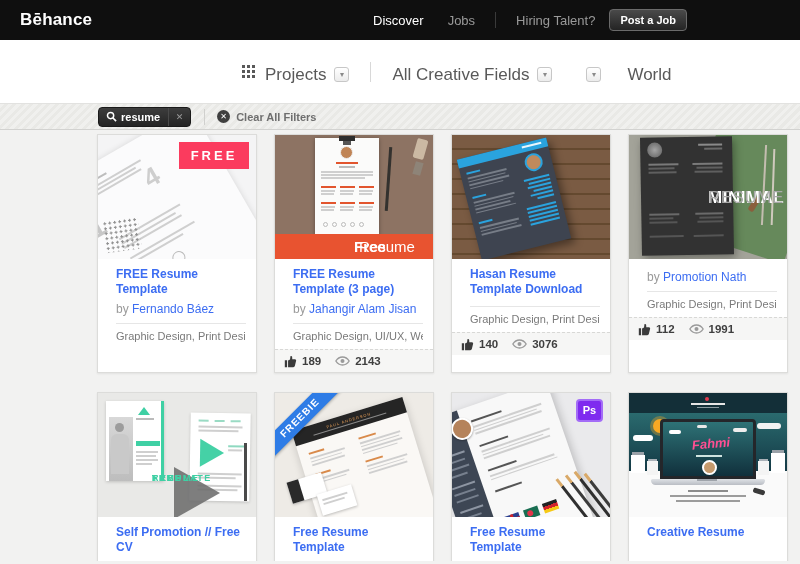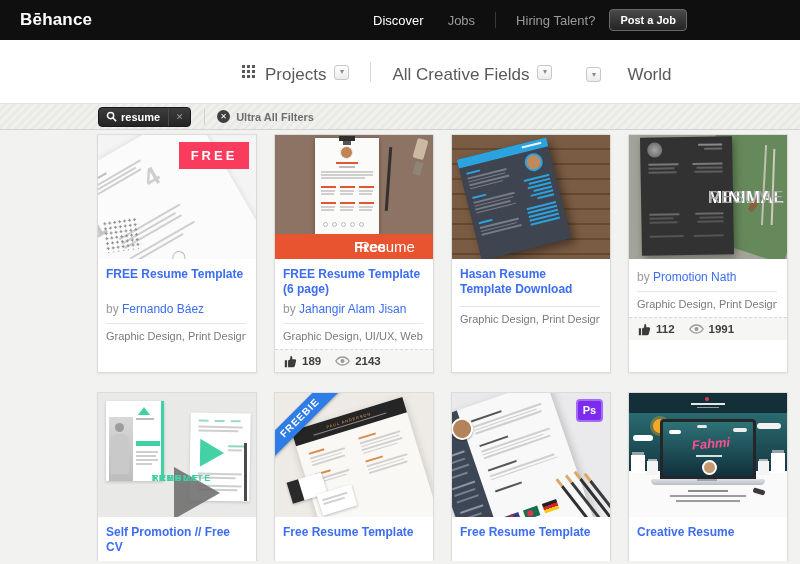--- a/index.html
+++ b/index.html
@@ -15,21 +15,21 @@
   .topnav .nav-link.active { color:#fff; }
   .nav-sep { width:1px; height:16px; background:#3a3a3a; margin:0 20px; }
   .gap24 { margin-left:24px; }
   .postjob { margin-left:14px; font-size:11px; font-weight:bold; color:#fff;
     background:linear-gradient(#4a4a4a,#242424); border:1px solid #6a6a6a; border-radius:4px;
     padding:4px 10px; cursor:pointer; }
 
   
   .toolbar { height:63px; background:#fff; display:flex; align-items:center;
     padding-left:242px; white-space:nowrap; overflow:hidden; }
-  .toolbar .t-item { display:flex; align-items:flex-start; color:#595959; font-size:17px; cursor:pointer;margin-top:6px; }
+  .toolbar .t-item { display:flex; align-items:center; color:#595959; font-size:17px; cursor:pointer;margin-top:6px; }
   .grid-ic { margin-right:10px; display:inline-flex; }
   .dd { width:15px; height:15px; margin-left:8px; border:1px solid #c7c7c7; border-radius:3px;
     background:linear-gradient(#fff,#ececec); display:inline-flex; align-items:center; justify-content:center;
     font-size:8px; color:#8a8a8a; line-height:1; cursor:pointer; }
   .tb-sep { width:1px; height:20px; background:#d8d8d8; margin:0 21px; }
   .tb-gap { width:26px; }
 
   
   .filterbar { height:27px; background:repeating-linear-gradient(135deg,#f0f0ee 0 3px,#e9e9e6 3px 6px);
     border-top:1px solid #e2e2e0; border-bottom:1px solid #d2d2d0;
@@ -45,21 +45,21 @@
   .clear-ic { width:13px; height:13px; border-radius:50%; background:#3f3f3f; color:#fff;
     font-size:8px; line-height:13px; text-align:center; }
   .clear-label { margin-left:6px; font-size:11px; font-weight:bold; color:#6e6e6e; }
 
   
   .grid { padding:4px 0 0 97px; display:flex; flex-wrap:wrap; gap:19px 17px;
     height:431px; overflow:hidden; align-content:flex-start; }
   .card { width:160px; background:#fff; border:1px solid #dcdcda; box-shadow:0 1px 2px rgba(0,0,0,.07); }
   .thumb { position:relative; width:158px; height:124px; overflow:hidden; cursor:pointer; }
   .thumb * { position:absolute; }
-  .info { padding:8px 10px 0 8px; }
+  .info { padding:8px 10px 0 18px; }
   .title { display:block; color:#3c6df2; font-size:12px; line-height:15px; font-weight:bold;
     text-decoration:none; min-height:32px; cursor:pointer; }
   .byline { font-size:12px; color:#9a9a9a; margin-top:3px; }
   .byline a { color:#3c6df2; text-decoration:none; cursor:pointer; }
   .idiv { border-top:1px solid #e6e6e6; margin:7px 0 6px 0; }
   .fields { font-size:11px; color:#7a7a7a; white-space:nowrap; overflow:hidden; padding-bottom:7px; }
   .stats { height:23px; background:#f6f6f5; border-top:1px dashed #d8d8d6; display:flex;
     align-items:center; padding:0 9px; font-size:11.5px; font-weight:bold; color:#3f3f3f; }
   .stats .num { margin:0 14px 0 5px; }
   .stats .num2 { margin-left:5px; }
@@ -145,21 +145,21 @@
           <circle cx="5" cy="5" r="3.4" fill="none" stroke="#fff" stroke-width="1.6"></circle>
           <line x1="7.6" y1="7.6" x2="11" y2="11" stroke="#fff" stroke-width="1.8"></line>
         </svg>
       <span class="tag-label">resume</span>
     </span>
     <span class="tag-x">✕</span>
   </span>
   <span class="fdiv"></span>
   <span class="clear-all">
     <span class="clear-ic">✕</span>
-    <span class="clear-label">Ultra All Filters</span>
+    <span class="clear-label">Clear All Filters</span>
   </span>
 </div>
 
 <div class="grid">
 
   <div class="card">
     <div class="thumb" style="background:#f4f4f5;">
       <div style="left:-34px;top:6px;width:180px;height:165px;transform:rotate(-30deg);background:#fbfbfc;box-shadow:0 0 6px rgba(0,0,0,.12);">
         <span class="b" style="left:14px;top:14px;width:60px;background:#bdbdbd;"></span>
         <span class="b" style="left:14px;top:20px;width:96px;height:1.5px;"></span>
@@ -227,21 +227,21 @@
       </div>
       <div style="left:112px;top:12px;width:3px;height:64px;background:#33312e;transform:rotate(4deg);"></div>
       <div style="right:7px;top:4px;width:11px;height:20px;background:#cbb9a3;border-radius:2px;transform:rotate(16deg);"></div>
       <div style="right:11px;top:27px;width:8px;height:13px;background:#8e8478;transform:rotate(16deg);"></div>
       <div class="orange-banner">
         <b>Free</b>
           <span class="lt">Resume</span>
       </div>
     </div>
     <div class="info">
-      <a class="title">FREE Resume Template (6 page)</a>
+      <a class="title">FREE Resume Template (3 page)</a>
       <div class="byline"><span>by</span> <a>Jahangir Alam Jisan</a></div>
       <div class="idiv"></div>
       <div class="fields">Graphic Design, UI/UX, Web D...</div>
     </div>
     <div class="stats">
       <svg width="13" height="13" viewBox="0 0 16 16">
           <path fill="#3b3b3b" d="M1 6.5h2.8V15H1zM5 15V6.8l2.4-1.2.5-3.8C8 .9 9.9 1 10 2.2l.2 3h3.3c1 0 1.7.9 1.4 1.9l-1.5 6.2c-.2.9-1 1.7-2 1.7z"></path>
         </svg>
       <span class="num">189</span>
       <svg width="15" height="10" viewBox="0 0 18 12">
@@ -282,20 +282,31 @@
         <span class="b" style="right:6px;top:68px;width:30px;background:#2aa3de;"></span>
         <span class="b" style="right:6px;top:72px;width:30px;background:#2aa3de;"></span>
         <span class="b" style="right:6px;top:76px;width:30px;background:#2aa3de;"></span>
         <span class="b" style="right:6px;top:80px;width:30px;background:#2aa3de;"></span>
       </div>
     </div>
     <div class="info">
       <a class="title">Hasan Resume Template Download</a>
       <div class="idiv"></div>
       <div class="fields">Graphic Design, Print Design</div>
+    </div>
+    <div class="stats">
+      <svg width="13" height="13" viewBox="0 0 16 16">
+          <path fill="#3b3b3b" d="M1 6.5h2.8V15H1zM5 15V6.8l2.4-1.2.5-3.8C8 .9 9.9 1 10 2.2l.2 3h3.3c1 0 1.7.9 1.4 1.9l-1.5 6.2c-.2.9-1 1.7-2 1.7z"></path>
+        </svg>
+      <span class="num">140</span>
+      <svg width="15" height="10" viewBox="0 0 18 12">
+          <path d="M9 1.2C5.4 1.2 2.4 3.8 1 6c1.4 2.2 4.4 4.8 8 4.8S15.6 8.2 17 6c-1.4-2.2-4.4-4.8-8-4.8z" fill="none" stroke="#9a9a9a" stroke-width="1.6"></path>
+          <circle cx="9" cy="6" r="2.4" fill="#9a9a9a"></circle>
+        </svg>
+      <span class="num2">3076</span>
     </div>
   </div>
 
   <div class="card">
     <div class="thumb" style="background:#a3a399;">
       <div style="right:-18px;top:-8px;width:104px;height:124px;background:#66895b;transform:rotate(18deg);"></div>
       <div style="right:13px;top:14px;width:2px;height:76px;background:#cfc9bd;transform:rotate(2deg);"></div>
       <div style="right:22px;top:10px;width:2px;height:80px;background:#c4bdb0;transform:rotate(3deg);"></div>
       <div style="right:30px;top:62px;width:6px;height:15px;background:#8a5f3d;transform:rotate(32deg);border-radius:2px;"></div>
       <div style="left:12px;top:2px;width:92px;height:118px;background:#323232;transform:rotate(-1deg);box-shadow:2px 3px 8px rgba(0,0,0,.35);">

